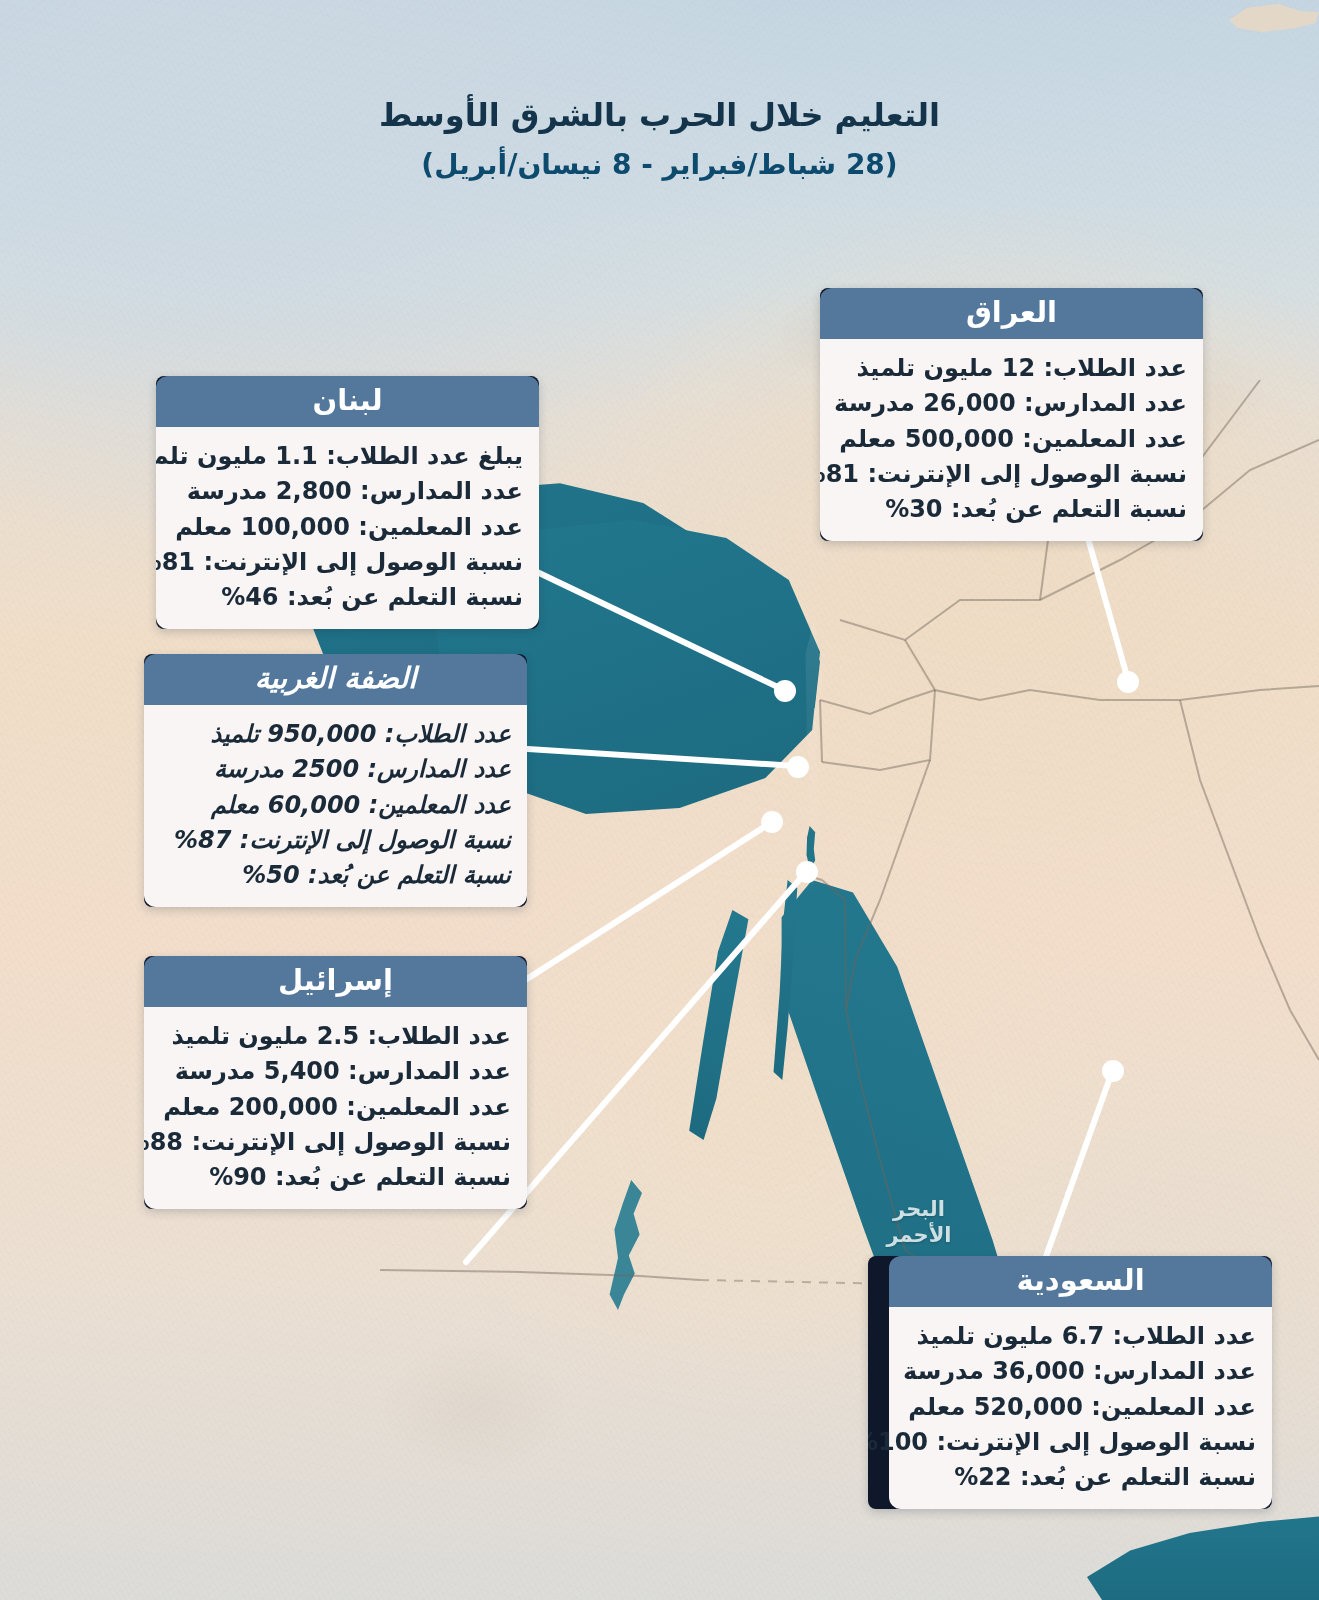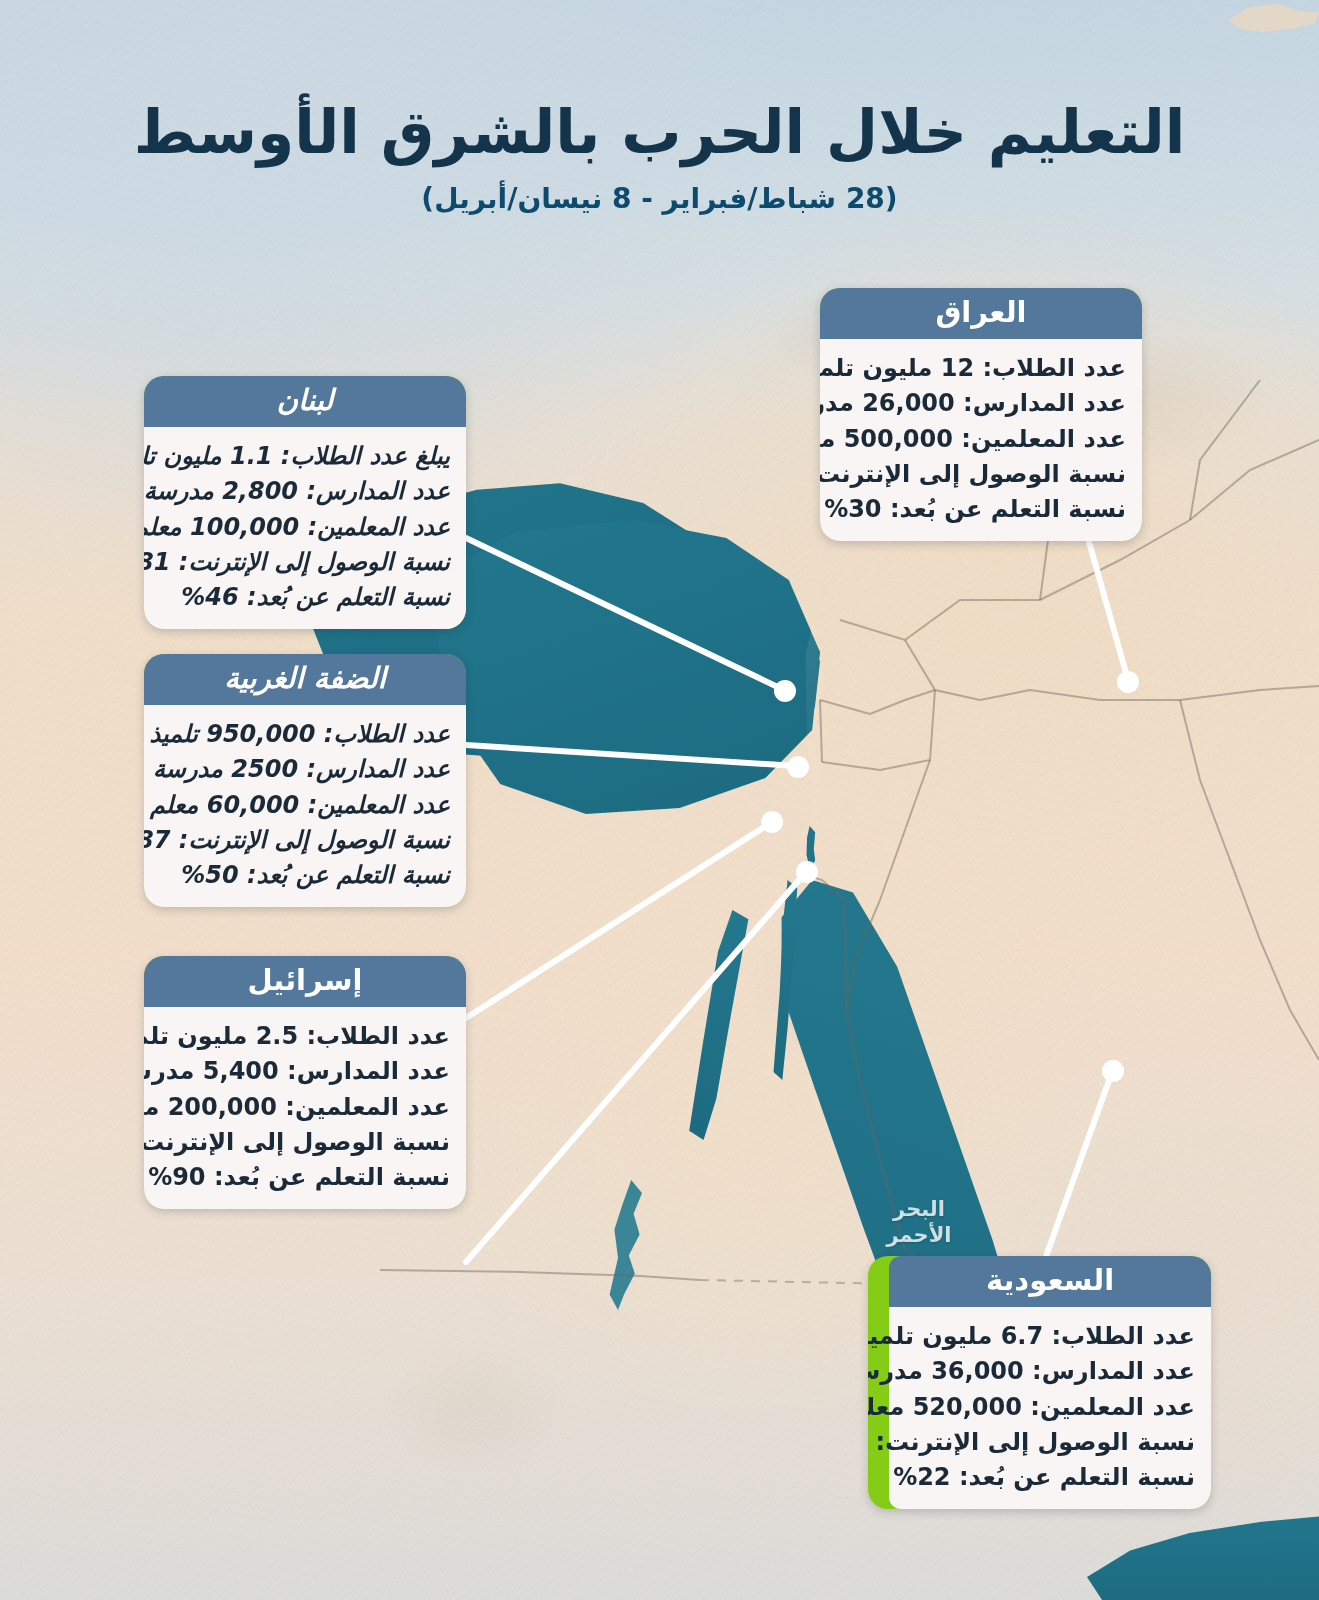--- a/index.html
+++ b/index.html
@@ -121,41 +121,41 @@
   .borders { position: absolute; inset: 0; }
   .borders path { fill: none; stroke: rgba(110,100,88,.45); stroke-width: 2; }
   .borders path.dashed { stroke-dasharray: 9 8; stroke: rgba(110,100,88,.40); }
 
   
   .title-wrap {
     position: absolute; top: 96px; left: 0; right: 0;
     text-align: center;
   }
   .title {
-    font-size: 60px;
+    font-size: 32px;
     font-weight: 700;
     color: #13344a;
     letter-spacing: .5px;
     line-height: 1.2;
   }
   .subtitle {
     margin-top: 14px;
     font-size: 28px;
     font-weight: 700;
     color: #0c4a6e;
   }
 
   
   .card {
     position: absolute;
-    width: 322px;
-    border-radius: 20px;
+    width: 383px;
+    border-radius: 8px;
     box-shadow: 0 3px 10px rgba(30,50,70,.22);
     overflow: hidden;
-    background: #84cc16;
+    background: #0f172a;
   }
   .card-header {
     background: #53789c;
     color: #ffffff;
     font-size: 29px;
     font-weight: 700;
     text-align: center;
     padding: 7px 10px 10px;
     border-radius: 12px 12px 0 0;
   }
@@ -273,21 +273,21 @@
     <div class="card-header">العراق</div>
     <div class="card-body">
       <div class="row">عدد الطلاب: 12 مليون تلميذ</div>
       <div class="row">عدد المدارس: 26,000 مدرسة</div>
       <div class="row">عدد المعلمين: 500,000 معلم</div>
       <div class="row">نسبة الوصول إلى الإنترنت: 81%</div>
       <div class="row">نسبة التعلم عن بُعد: 30%</div>
     </div>
   </div>
 
-  <div class="card" style="left:144px; top:376px;font-style:italic;">
+  <div class="card" style="left:156px; top:376px;">
     <div class="card-header">لبنان</div>
     <div class="card-body">
       <div class="row">يبلغ عدد الطلاب: 1.1 مليون تلميذ</div>
       <div class="row">عدد المدارس: 2,800 مدرسة</div>
       <div class="row">عدد المعلمين: 100,000 معلم</div>
       <div class="row">نسبة الوصول إلى الإنترنت: 81%</div>
       <div class="row">نسبة التعلم عن بُعد: 46%</div>
     </div>
   </div>
 

